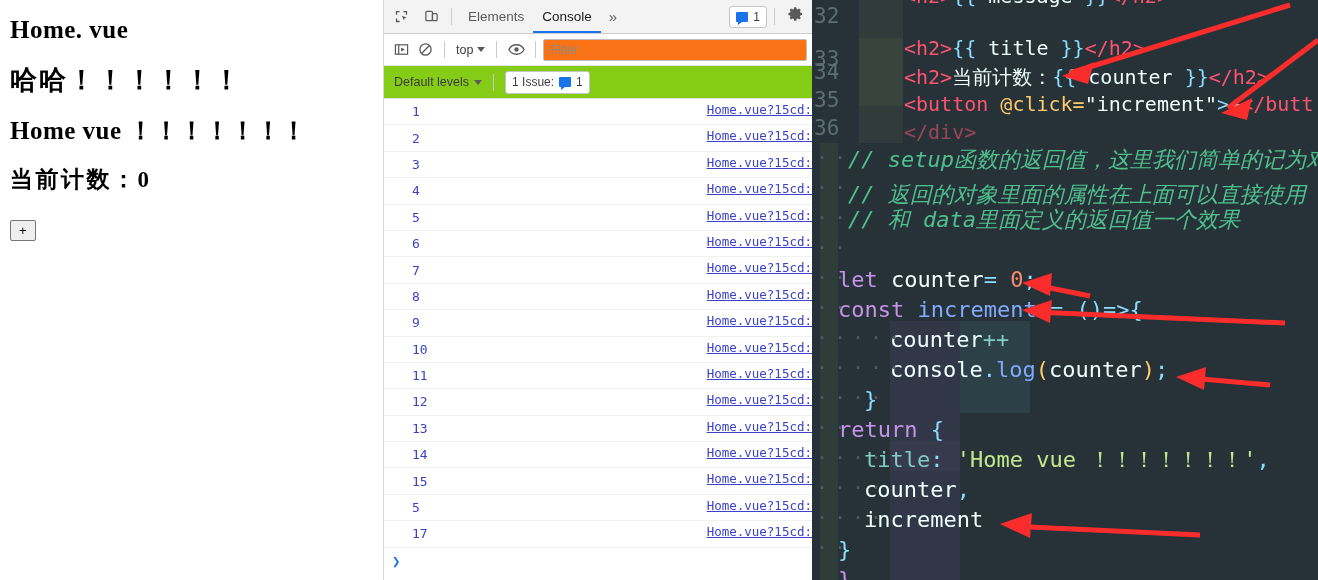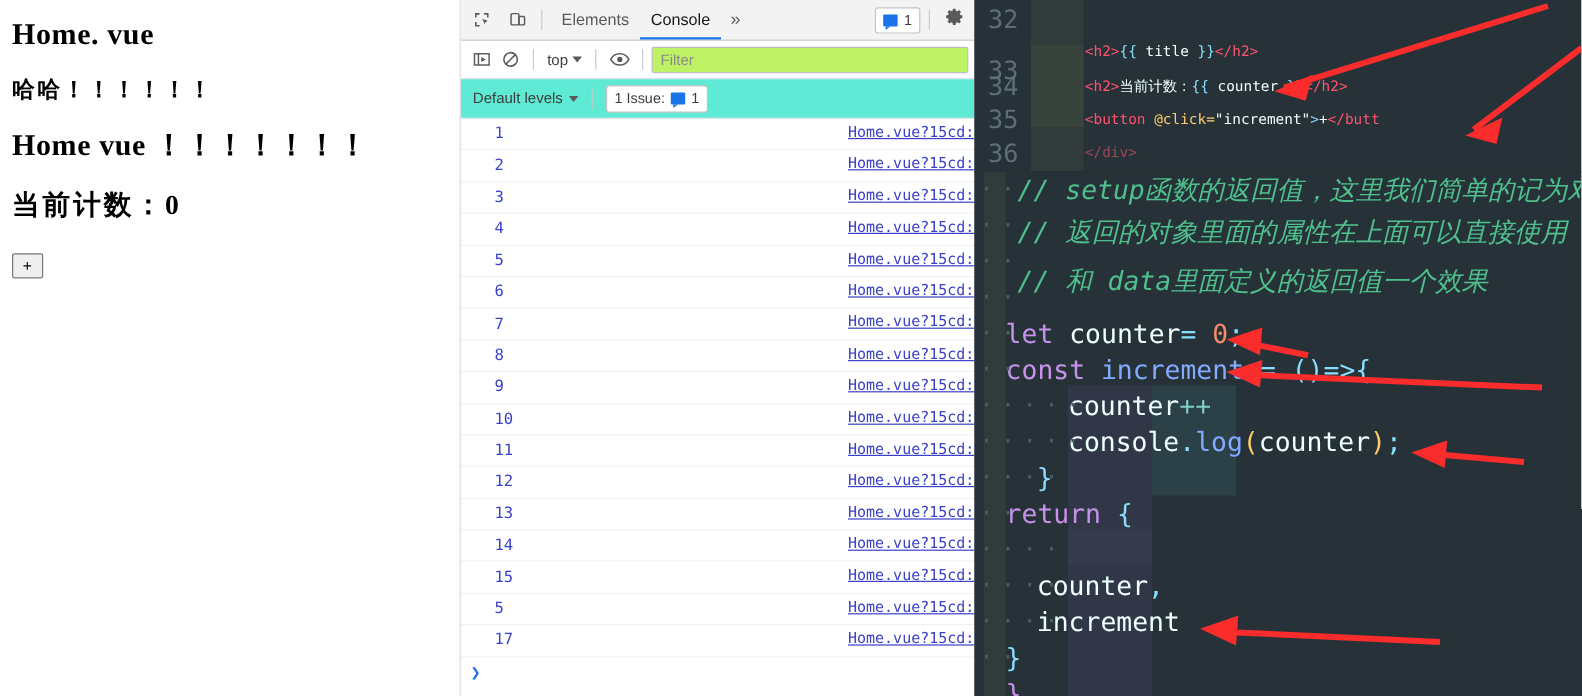--- a/index.html
+++ b/index.html
@@ -17,21 +17,21 @@
     border-right:1px solid #d6d6d6;
   }
   .preview-inner{padding:16px 0 0 10px;}
   .pv-h2{
     font-family:"Liberation Serif",serif;
     font-weight:bold;color:#000;
     font-size:25px;line-height:1.1;
     margin:0 0 22px 0;white-space:nowrap;
     letter-spacing:.5px;
   }
-  .pv-h2.cn{font-size:19px;letter-spacing:2px;}
+  .pv-h2.cn{font-size:27px;letter-spacing:2px;}
   .pv-h2.cnt{font-size:23px;letter-spacing:2.5px;margin-bottom:28px;}
   .pv-btn{
     display:inline-block;
     font-family:"Liberation Sans",sans-serif;
     font-size:13px;color:#000;
     background:#efefef;border:1px solid #767676;border-radius:2px;
     padding:4px 8px;line-height:11px;cursor:default;
   }
 
   
@@ -76,28 +76,28 @@
     border-bottom:1px solid #e4e4e4;background:#fff;padding:0 5px;
   }
   .sq-btn{width:24px;height:22px;display:flex;align-items:center;justify-content:center;color:#5a5a5a;}
   .ctx-select{
     font-size:12.5px;color:#3c3c3c;display:flex;align-items:center;gap:4px;
     padding:0 4px;cursor:default;
   }
   .caret{width:0;height:0;border-left:4px solid transparent;border-right:4px solid transparent;border-top:5px solid #5a5a5a;}
   .filter-input{
     flex:1;height:20px;border:1px solid #bdbdbd;border-radius:2px;
-    font-size:12.5px;color:#222;padding:0 6px;outline:none;background:#bef264;
+    font-size:12.5px;color:#222;padding:0 6px;outline:none;background:#f97316;
     font-family:"Liberation Sans",sans-serif;
   }
   .filter-input::placeholder{color:#8a8a8a;}
 
   .dt-levelbar{
     height:32px;display:flex;align-items:center;gap:0;
-    border-bottom:1px solid #e0e0e0;background:#5eead4;padding:0 6px;
+    border-bottom:1px solid #e0e0e0;background:#84cc16;padding:0 6px;
   }
   .lvl-select{font-size:12.5px;color:#3c3c3c;display:flex;align-items:center;gap:5px;padding:0 4px;cursor:default;}
 
   .console-log{position:relative;background:#fff;height:calc(580px - 33px - 31px - 32px);overflow:hidden;}
   .log-row{
     position:relative;height:25.4px;display:flex;align-items:center;
     border-bottom:1px solid #f0f0f0;font-family:"DejaVu Sans Mono",monospace;
   }
   .log-idx{font-size:13px;color:#3b41c9;margin-left:28px;}
   .log-src{
@@ -112,25 +112,25 @@
     position:absolute;left:812px;top:0;width:506px;height:580px;
     background:#263238;overflow:hidden;
     font-family:"DejaVu Sans Mono",monospace;
   }
   
   .ed-top{
     position:absolute;left:0;top:0;width:506px;height:143px;
     background:#263238;overflow:hidden;border-bottom:1px solid #1d262a;
   }
   .ed-top .ln{
-    position:absolute;left:2px;width:44px;text-align:center;
+    position:absolute;left:2px;width:44px;text-align:left;
     color:#5c6f74;font-size:21px;
   }
   .ed-top .code{
-    position:absolute;left:58px;font-size:12px;white-space:nowrap;letter-spacing:0px;
+    position:absolute;left:58px;font-size:20px;white-space:nowrap;letter-spacing:0px;
   }
   .sel-band{position:absolute;background:#3a4340;opacity:.55;}
   .sel-band2{position:absolute;background:#37474f;opacity:.6;}
 
   
   .ed-bot{
     position:absolute;left:0;top:143px;width:506px;height:437px;
     background:#263238;overflow:hidden;
   }
   .ed-bot .cline{
@@ -365,40 +365,43 @@
     <div class="ed-bot">
       <div class="indentcol"></div>
       <div class="indentcol2" style="top:178px;height:150px;"></div>
       <div class="indentcol3" style="top:178px;height:92px;"></div>
       <div class="indentcol2" style="top:298px;height:139px;"></div>
 
       <div class="cline" style="top:2px;left:36px;">
         <span class="t-cmt">// setup函数的返回值，这里我们简单的记为对</span></div>
       <div class="cline" style="top:37px;left:36px;">
         <span class="t-cmt">// 返回的对象里面的属性在上面可以直接使用</span></div>
-      <div class="cline" style="top:78px;left:36px;">
+      <div class="cline" style="top:62px;left:36px;">
         <span class="t-cmt">// 和 data里面定义的返回值一个效果</span></div>
 
       <div class="cline" style="top:122px;left:26px;">
         <span class="t-kw">let</span><span class="t-var"> counter</span><span class="t-op">=</span><span class="t-num"> 0</span><span class="t-punc">;</span>
       </div>
       <div class="cline" style="top:152px;left:26px;">
         <span class="t-kw">const</span><span class="t-fn"> increment</span><span class="t-op"> = ()=&gt;</span><span class="t-brk">{</span>
       </div>
       <div class="cline" style="top:182px;left:78px;">
         <span class="t-var">counter</span><span class="t-prop">++</span>
       </div>
       <div class="cline" style="top:212px;left:78px;">
         <span class="t-var">console</span><span class="t-punc">.</span><span class="t-fn">log</span><span class="t-attr">(</span><span class="t-var">counter</span><span class="t-attr">)</span><span class="t-punc">;</span>
       </div>
       <div class="cline" style="top:242px;left:52px;">
         <span class="t-brk">}</span>
       </div>
       <div class="cline" style="top:272px;left:26px;">
         <span class="t-kw">return</span><span class="t-brk"> {</span>
+      </div>
+      <div class="cline" style="top:302px;left:52px;">
+        <span class="t-prop">title</span><span class="t-punc">:</span><span class="t-str"> 'Home vue ！！！！！！！'</span><span class="t-punc">,</span>
       </div>
       <div class="cline" style="top:332px;left:52px;">
         <span class="t-var">counter</span><span class="t-punc">,</span>
       </div>
       <div class="cline" style="top:362px;left:52px;">
         <span class="t-var">increment</span>
       </div>
       <div class="cline" style="top:392px;left:26px;">
         <span class="t-brk">}</span>
       </div>

